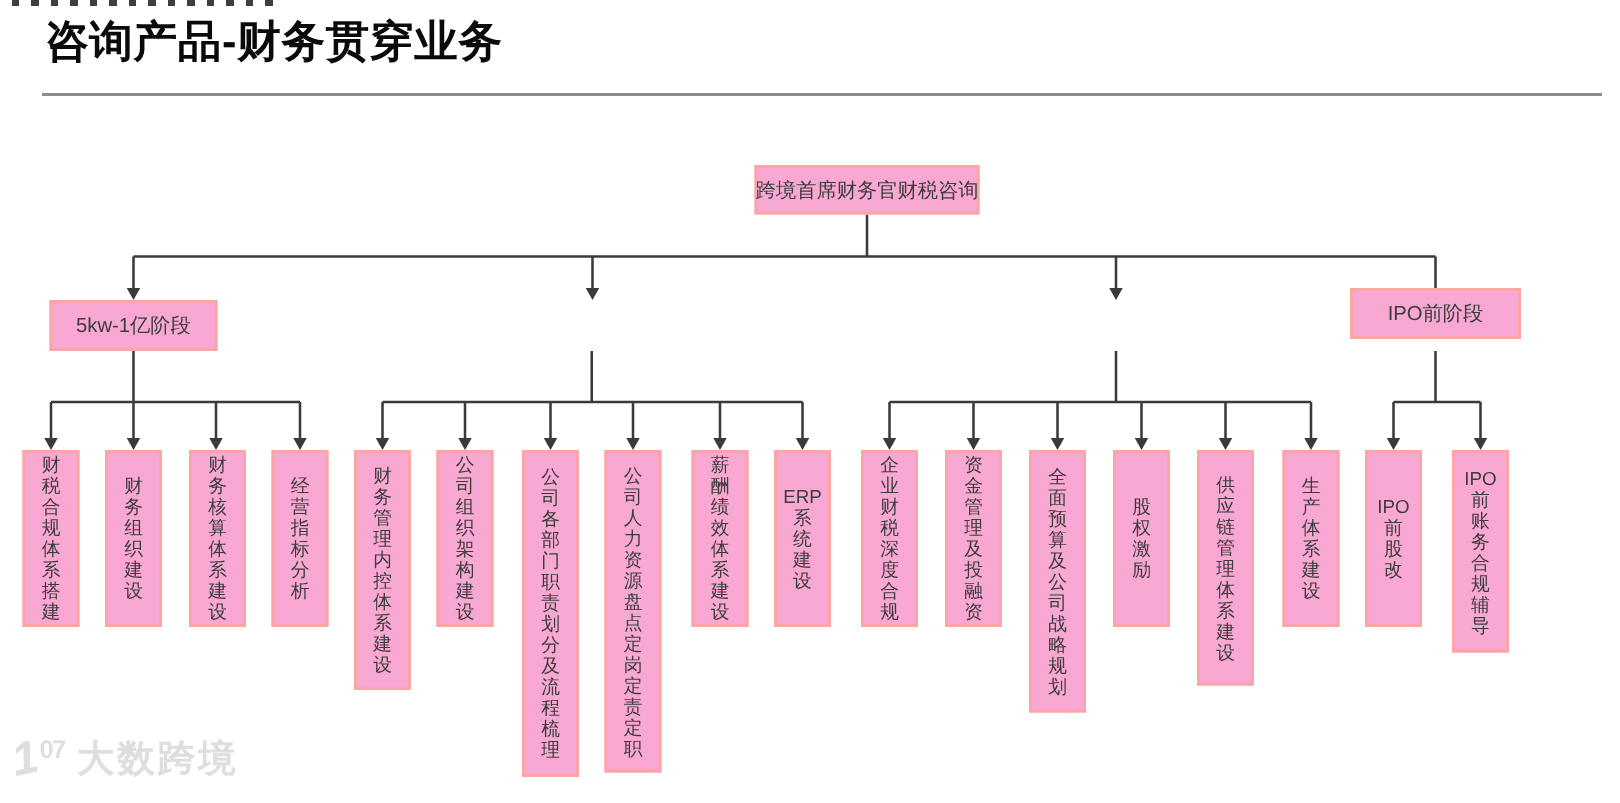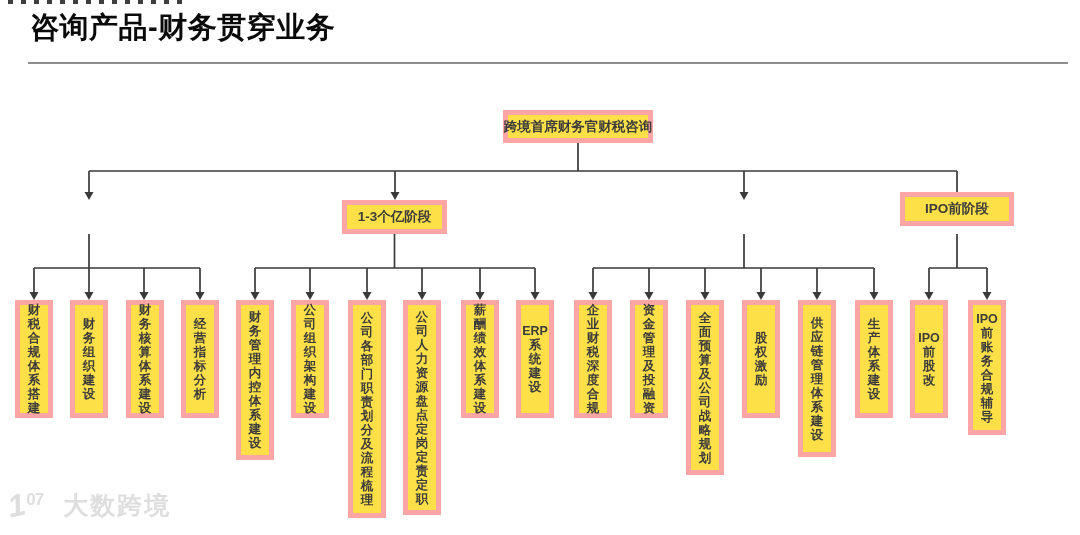--- a/index.html
+++ b/index.html
@@ -21,40 +21,40 @@
     white-space:nowrap;
   }
   .title-rule{
     position:absolute;left:28px;right:12px;top:62px;height:0;
     border-top:2px solid #8d8d8d;
   }
 
   .connectors{position:absolute;left:0;top:0;pointer-events:none;}
 
   .node{
-    position:absolute;box-sizing:border-box;background:#fde047;
-    border:5px solid #fca5a5;color:#3c3c3c;font-weight:bold;
+    position:absolute;box-sizing:border-box;background:#f9a8d4;
+    border:2px solid #fca5a5;color:#3c3c3c;font-weight:normal;
     display:flex;align-items:center;justify-content:center;
   }
   .root,.stage{font-size:13.5px;white-space:nowrap;}
   .leaf{padding:2px 0;}
   .v-label{
     display:flex;flex-direction:column;align-items:center;justify-content:center;
     height:100%;font-size:12.5px;line-height:14px;text-align:center;
   }
   .v-label div{white-space:nowrap;}
 
   .watermark{
     position:absolute;left:8px;top:489px;display:flex;align-items:center;
     color:#dedede;font-weight:bold;user-select:none;
   }
   .wm-icon{font-size:31px;line-height:30px;display:flex;align-items:flex-start;}
   .wm-one{font-style:italic;transform:rotate(-12deg);display:inline-block;}
   .wm-sup{font-size:17px;line-height:17px;margin-left:1px;letter-spacing:-1px;}
-  .wm-text{font-size:25px;margin-left:20px;letter-spacing:2px;}
+  .wm-text{font-size:25px;margin-left:8px;letter-spacing:2px;}
 </style>
 </head>
 <body>
 
 <div class="canvas">
 
   <div class="top-clip"></div>
 
   <h1 class="title">咨询产品-财务贯穿业务</h1>
   <div class="title-rule"></div>
@@ -88,21 +88,21 @@
       <polygon points="756.5,292 765.5,292 761,300"></polygon>
       <polygon points="812.5,292 821.5,292 817,300"></polygon>
       <polygon points="869.5,292 878.5,292 874,300"></polygon>
       <polygon points="924.5,292 933.5,292 929,300"></polygon>
       <polygon points="982.5,292 991.5,292 987,300"></polygon>
     </g>
   </svg>
 
   <div class="node root" style="left:503px;top:110px;width:150px;height:33px">跨境首席财务官财税咨询</div>
 
-  <div class="node stage" style="left:342px;top:200px;width:105px;height:34px">1-3个亿阶段</div>
+  <div class="node stage" style="left:33px;top:200px;width:112px;height:34px">5kw-1亿阶段</div>
   <div class="node stage" style="left:900px;top:192px;width:114px;height:34px">IPO前阶段</div>
 
   <div class="node leaf" style="left:15px;top:300px;width:38px;height:118px">
     <div class="v-label">
         <div>财</div>
         <div>税</div>
         <div>合</div>
         <div>规</div>
         <div>体</div>
         <div>系</div>

